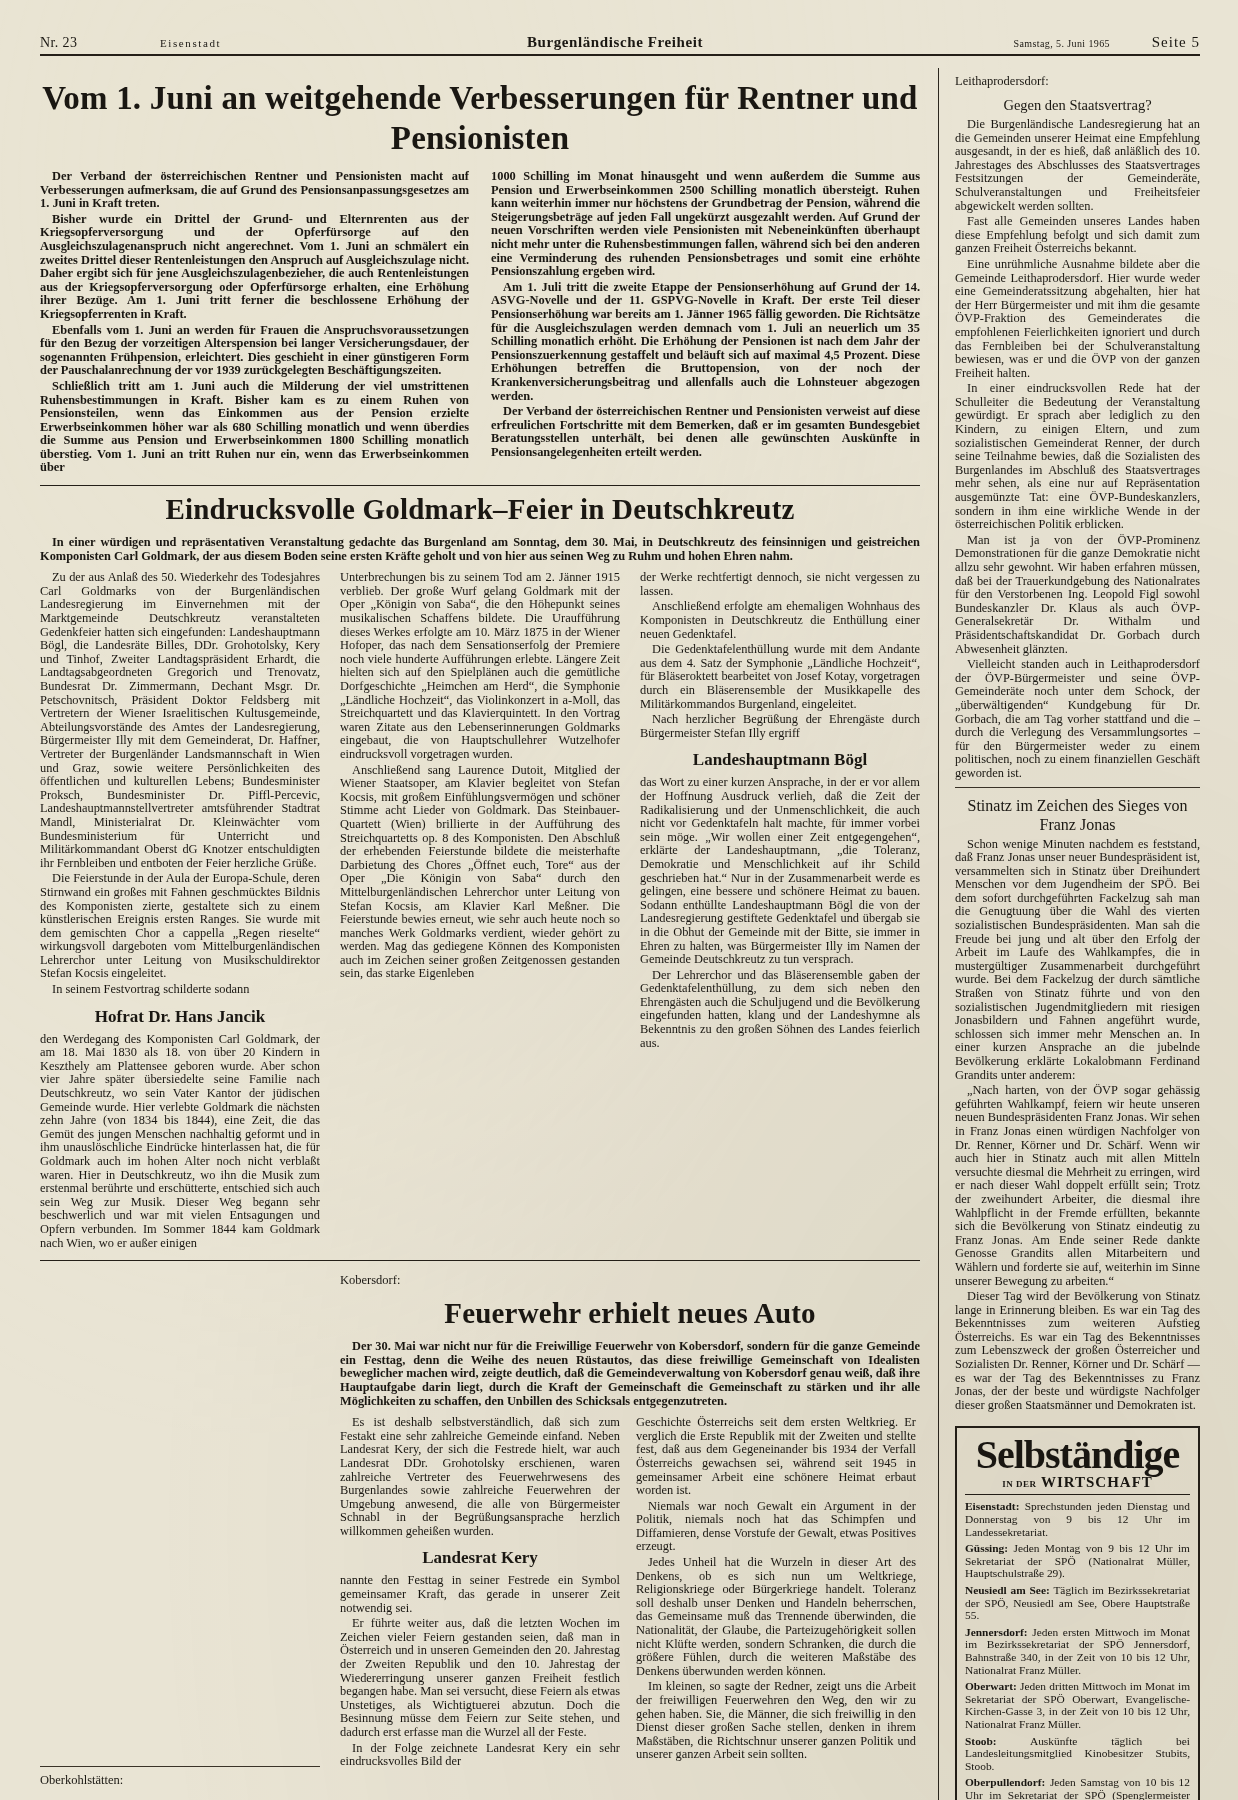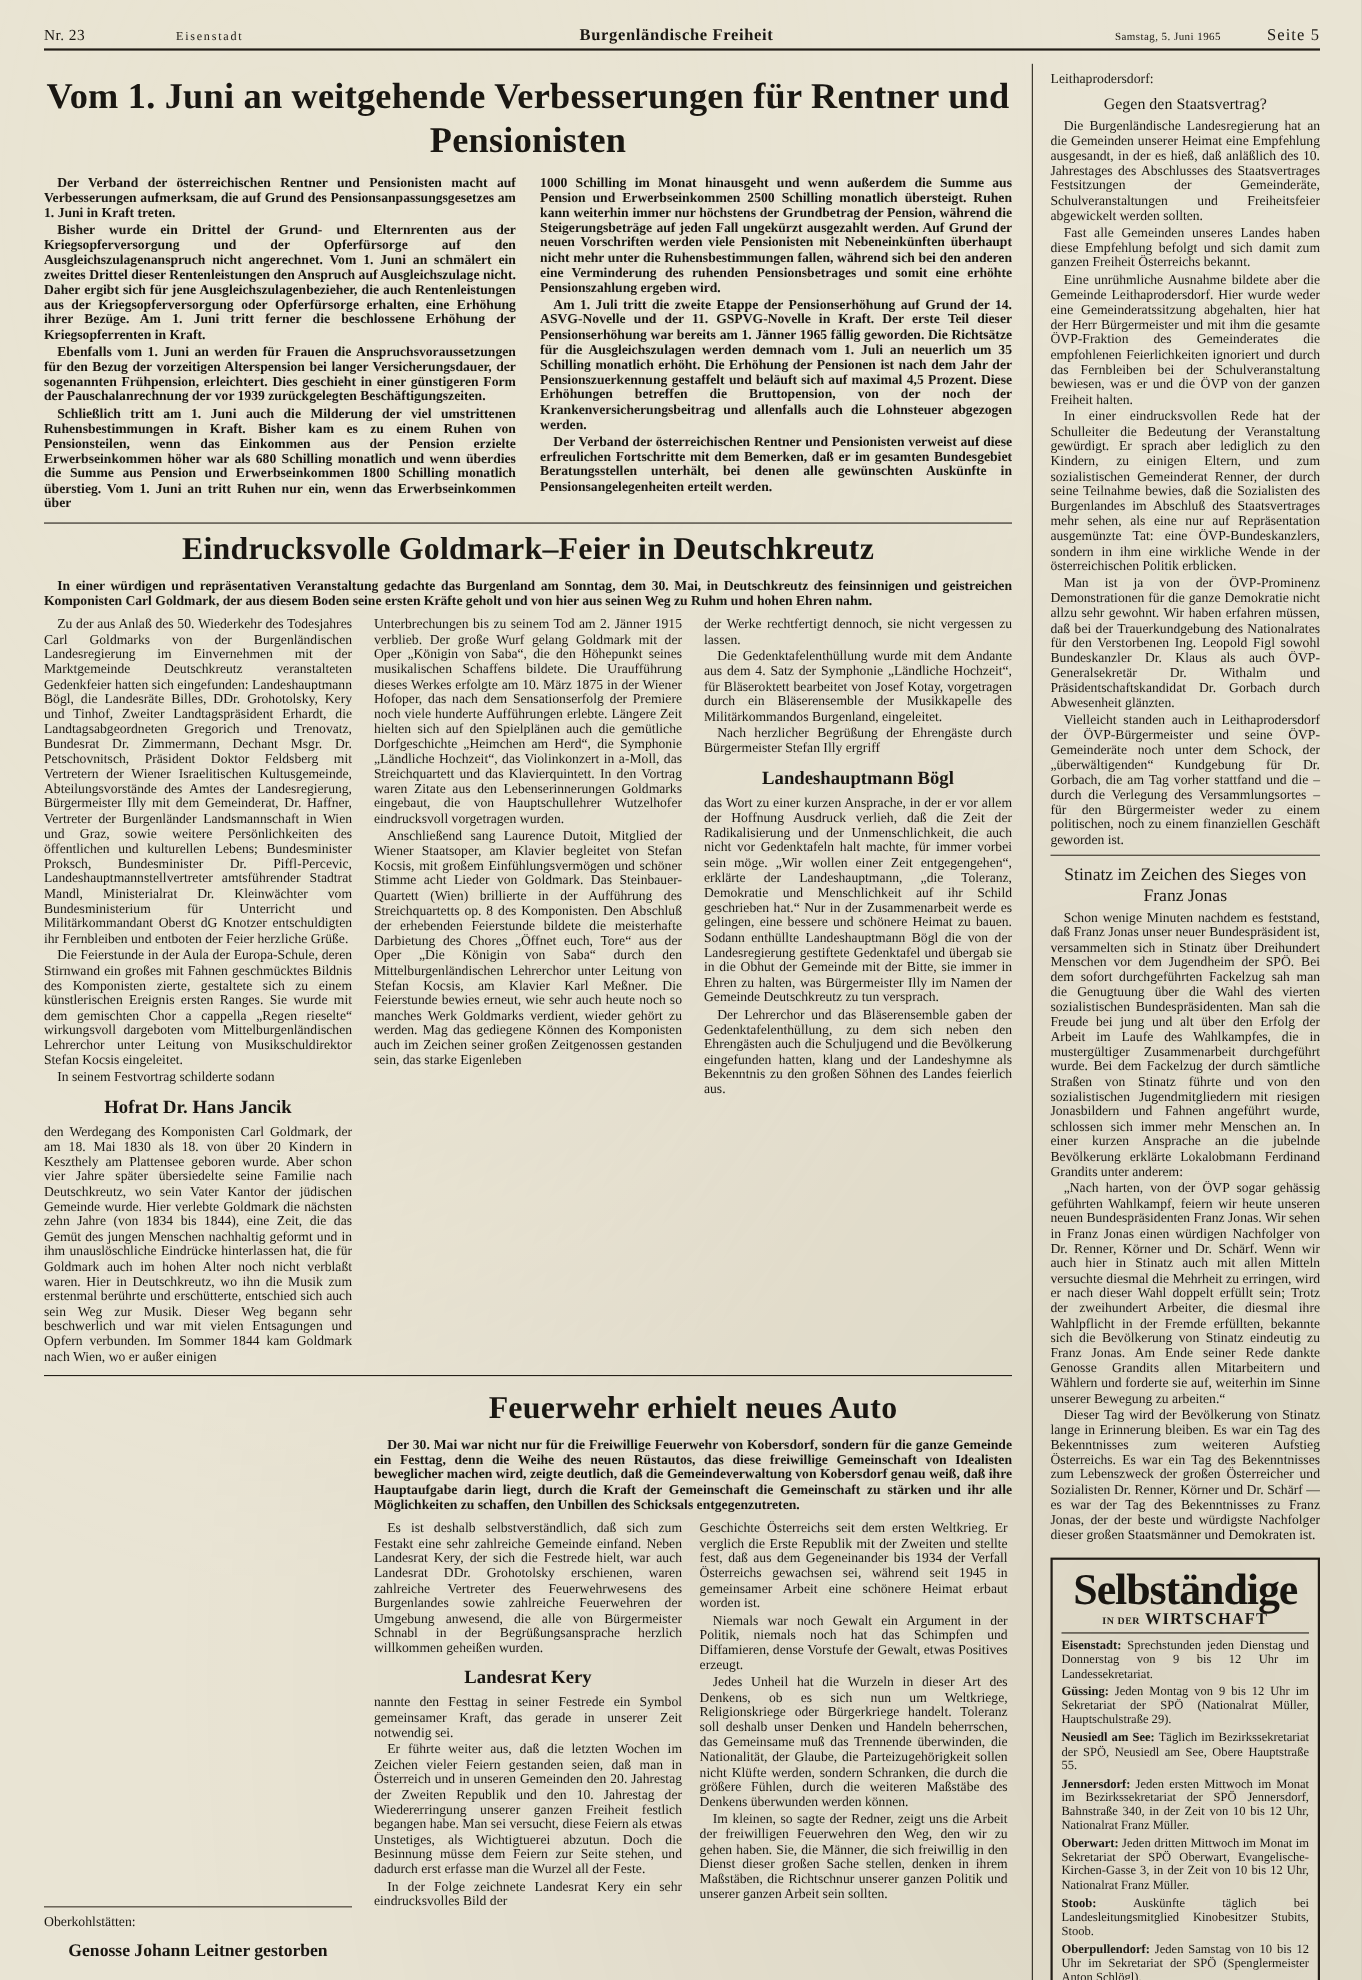--- a/index.html
+++ b/index.html
@@ -25,21 +25,21 @@
     pointer-events: none;
     background:
       radial-gradient(ellipse at 20% 10%, rgba(255,255,245,0.35), rgba(0,0,0,0) 55%),
       radial-gradient(ellipse at 85% 85%, rgba(120,105,70,0.18), rgba(0,0,0,0) 60%);
     mix-blend-mode: multiply;
     opacity: .55;
   }
   .inner {
     position: absolute;
     left: 40px;
-    top: 24px;
+    top: 34px;
     width: 1160px;
     height: 1748px;
   }
 
   
   .masthead {
     display: flex;
     align-items: baseline;
     justify-content: space-between;
     font-size: 14px;
@@ -216,33 +216,42 @@
           <p>In seinem Festvortrag schilderte sodann</p>
           <h3 class="subhead">Hofrat Dr. Hans Jancik</h3>
           <p class="noind">den Werdegang des Komponisten Carl Goldmark, der am 18. Mai 1830 als 18. von über 20 Kindern in Keszthely am Plattensee geboren wurde. Aber schon vier Jahre später übersiedelte seine Familie nach Deutschkreutz, wo sein Vater Kantor der jüdischen Gemeinde wurde. Hier verlebte Goldmark die nächsten zehn Jahre (von 1834 bis 1844), eine Zeit, die das Gemüt des jungen Menschen nachhaltig geformt und in ihm unauslöschliche Eindrücke hinterlassen hat, die für Goldmark auch im hohen Alter noch nicht verblaßt waren. Hier in Deutschkreutz, wo ihn die Musik zum erstenmal berührte und erschütterte, entschied sich auch sein Weg zur Musik. Dieser Weg begann sehr beschwerlich und war mit vielen Entsagungen und Opfern verbunden. Im Sommer 1844 kam Goldmark nach Wien, wo er außer einigen</p>
         </div>
         <div>
           <p class="noind">Unterbrechungen bis zu seinem Tod am 2. Jänner 1915 verblieb. Der große Wurf gelang Goldmark mit der Oper „Königin von Saba“, die den Höhepunkt seines musikalischen Schaffens bildete. Die Uraufführung dieses Werkes erfolgte am 10. März 1875 in der Wiener Hofoper, das nach dem Sensationserfolg der Premiere noch viele hunderte Aufführungen erlebte. Längere Zeit hielten sich auf den Spielplänen auch die gemütliche Dorfgeschichte „Heimchen am Herd“, die Symphonie „Ländliche Hochzeit“, das Violinkonzert in a-Moll, das Streichquartett und das Klavierquintett. In den Vortrag waren Zitate aus den Lebenserinnerungen Goldmarks eingebaut, die von Hauptschullehrer Wutzelhofer eindrucksvoll vorgetragen wurden.</p>
           <p>Anschließend sang Laurence Dutoit, Mitglied der Wiener Staatsoper, am Klavier begleitet von Stefan Kocsis, mit großem Einfühlungsvermögen und schöner Stimme acht Lieder von Goldmark. Das Steinbauer-Quartett (Wien) brillierte in der Aufführung des Streichquartetts op. 8 des Komponisten. Den Abschluß der erhebenden Feierstunde bildete die meisterhafte Darbietung des Chores „Öffnet euch, Tore“ aus der Oper „Die Königin von Saba“ durch den Mittelburgenländischen Lehrerchor unter Leitung von Stefan Kocsis, am Klavier Karl Meßner. Die Feierstunde bewies erneut, wie sehr auch heute noch so manches Werk Goldmarks verdient, wieder gehört zu werden. Mag das gediegene Können des Komponisten auch im Zeichen seiner großen Zeitgenossen gestanden sein, das starke Eigenleben</p>
         </div>
         <div>
           <p class="noind">der Werke rechtfertigt dennoch, sie nicht vergessen zu lassen.</p>
+          <p>Anschließend erfolgte am ehemaligen Wohnhaus des Komponisten in Deutschkreutz die Enthüllung einer neuen Gedenktafel.</p>
           <p>Die Gedenktafelenthüllung wurde mit dem Andante aus dem 4. Satz der Symphonie „Ländliche Hochzeit“, für Bläseroktett bearbeitet von Josef Kotay, vorgetragen durch ein Bläserensemble der Musikkapelle des Militärkommandos Burgenland, eingeleitet.</p>
           <p>Nach herzlicher Begrüßung der Ehrengäste durch Bürgermeister Stefan Illy ergriff</p>
           <h3 class="subhead">Landeshauptmann Bögl</h3>
           <p class="noind">das Wort zu einer kurzen Ansprache, in der er vor allem der Hoffnung Ausdruck verlieh, daß die Zeit der Radikalisierung und der Unmenschlichkeit, die auch nicht vor Gedenktafeln halt machte, für immer vorbei sein möge. „Wir wollen einer Zeit entgegengehen“, erklärte der Landeshauptmann, „die Toleranz, Demokratie und Menschlichkeit auf ihr Schild geschrieben hat.“ Nur in der Zusammenarbeit werde es gelingen, eine bessere und schönere Heimat zu bauen. Sodann enthüllte Landeshauptmann Bögl die von der Landesregierung gestiftete Gedenktafel und übergab sie in die Obhut der Gemeinde mit der Bitte, sie immer in Ehren zu halten, was Bürgermeister Illy im Namen der Gemeinde Deutschkreutz zu tun versprach.</p>
           <p>Der Lehrerchor und das Bläserensemble gaben der Gedenktafelenthüllung, zu dem sich neben den Ehrengästen auch die Schuljugend und die Bevölkerung eingefunden hatten, klang und der Landeshymne als Bekenntnis zu den großen Söhnen des Landes feierlich aus.</p>
         </div>
       </div>
 
       <div class="rule"></div>
 
       <div class="cols3">
 
         <div style="width:880px;">
+          <div style="display:flex; gap:20px;">
+            <div style="width:280px;">
+              <div class="kicker" style="visibility:hidden;">Oberkohlstätten:</div>
+            </div>
+            <div style="width:580px;">
+              <div class="kicker">Kobersdorf:</div>
+            </div>
+          </div>
 
           <div style="display:flex; gap:20px;">
             <div style="width:280px;">
 
               <div style="height:470px;"></div>
               <div class="rule-thin"></div>
               <div class="kicker">Oberkohlstätten:</div>
               <h3 class="subhead" style="font-size:16px;">Genosse Johann Leitner gestorben</h3>
 
             </div>

